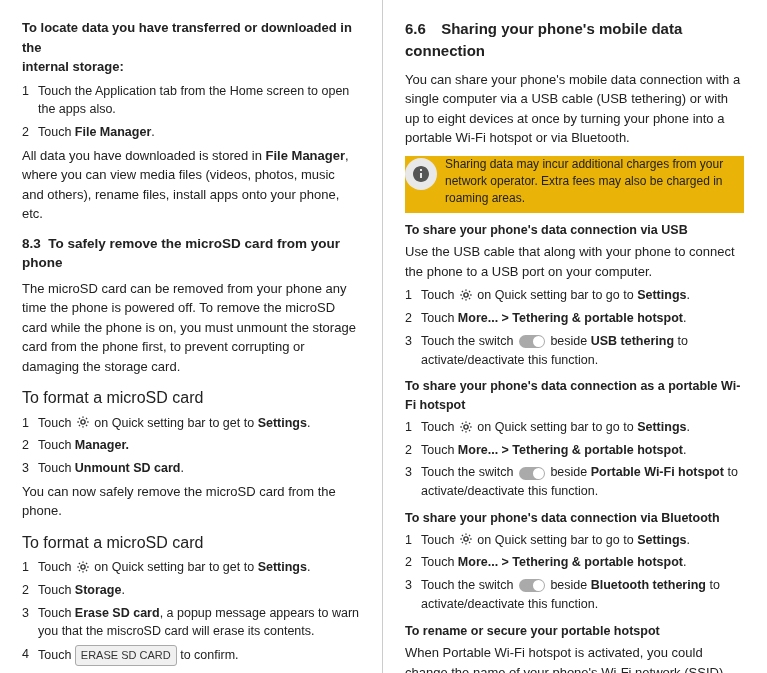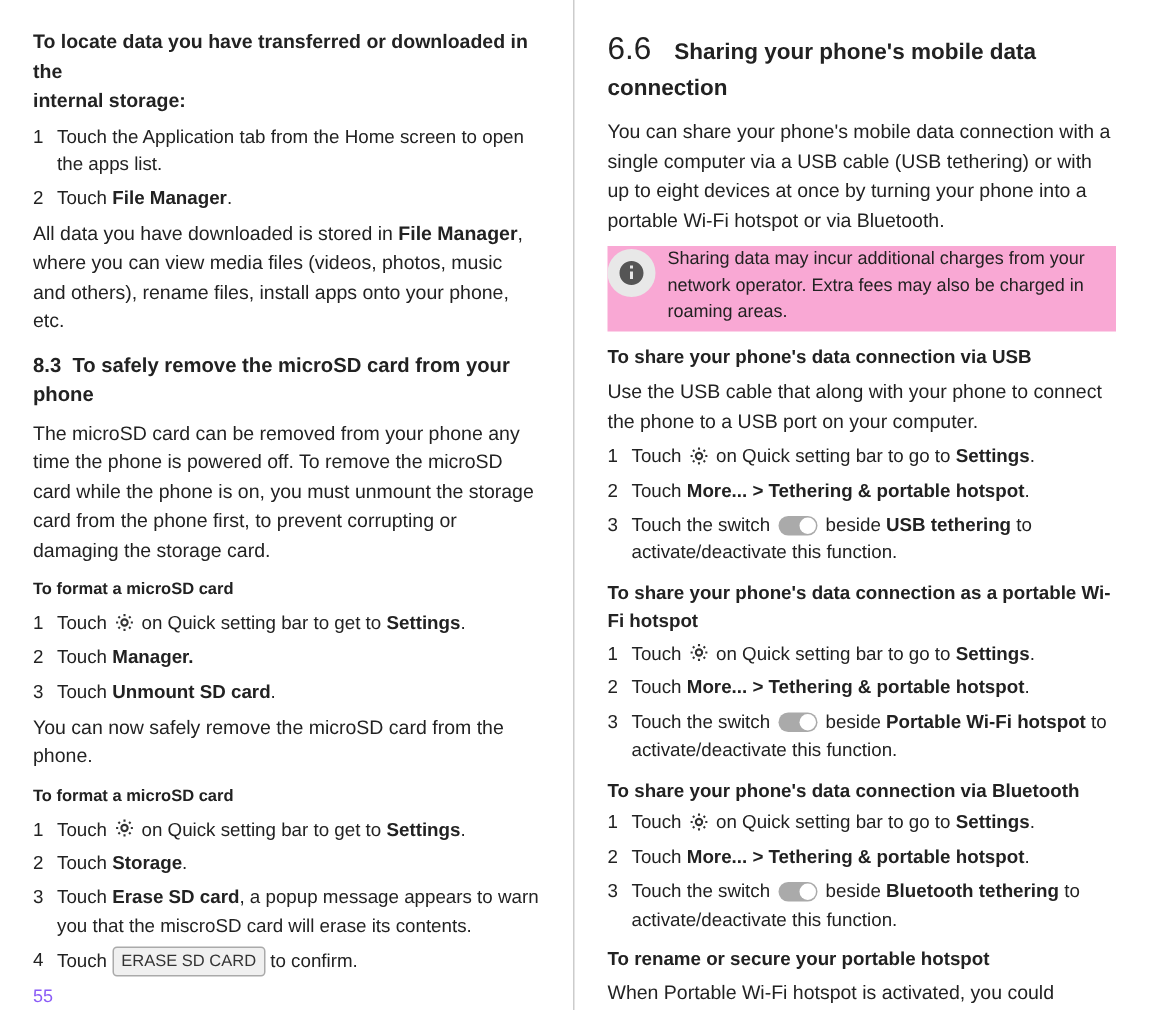--- a/index.html
+++ b/index.html
@@ -26,22 +26,22 @@
       font-size: 12px;
       color: #8b5cf6;
     }
     h2 {
       font-size: 13.5px;
       font-weight: bold;
       margin-bottom: 6px;
       margin-top: 10px;
     }
     h3 {
-      font-size: 11px;
-      font-weight: bold;
+      font-size: 16px;
+      font-weight: normal;
       margin-top: 10px;
       margin-bottom: 4px;
     }
     p {
       margin-bottom: 5px;
       font-size: 13px;
       line-height: 1.5;
     }
     .bold { font-weight: bold; }
     ol-item, .list-item {
@@ -61,21 +61,21 @@
       display: inline-block;
       width: 14px;
       height: 14px;
       vertical-align: middle;
       margin: 0 1px;
       position: relative;
       top: -1px;
     }
     .info-box {
       display: flex;
-      background: #f9a8d4;
+      background: #eab308;
       border: none;
       margin: 8px 0;
       gap: 8px;
       align-items: flex-start;
     }
     .info-icon {
       width: 32px;
       height: 32px;
       flex-shrink: 0;
       background: #e8e8e8;
@@ -136,21 +136,21 @@
 
 <div class="page-left">
 
   <p>
     <span class="bold">To locate data you have transferred or downloaded in the</span><br>
     <span class="bold">internal storage:</span>
   </p>
 
   <div class="list-item">
     <span class="list-num">1</span>
-    <span class="list-content">Touch the Application tab from the Home screen to open the apps list.</span>
+    <span class="list-content">Touch the Application tab from the Home screen to open the apps also.</span>
   </div>
 
   <div class="list-item">
     <span class="list-num">2</span>
     <span class="list-content">
       <span>Touch </span><span class="bold">File Manager</span><span>.</span>
     </span>
   </div>
 
   <p>
@@ -228,21 +228,21 @@
       <span>Touch </span><span class="erase-btn">ERASE SD CARD</span><span> to confirm.</span>
     </span>
   </div>
 
   <p class="page-number">55</p>
 </div>
 
 <div class="page-right">
 
   <div>
-    <span style="font-size:21px;font-weight:normal;">6.6</span>
+    <span style="font-size:15px;font-weight:bold;">6.6</span>
     <span style="font-size:15px;font-weight:bold;">&nbsp;&nbsp;</span>
     <span style="font-size:15px;font-weight:bold;">Sharing your phone's mobile data connection</span>
   </div>
 
   <p style="margin-top:8px;">You can share your phone's mobile data connection with a single computer via a USB cable (USB tethering) or with up to eight devices at once by turning your phone into a portable Wi-Fi hotspot or via Bluetooth.</p>
 
   <div class="info-box">
     <div class="info-icon">
       <svg width="20" height="20" viewBox="0 0 20 20" fill="none">
         <path d="M10 2C5.58 2 2 5.58 2 10s3.58 8 8 8 8-3.58 8-8-3.58-8-8-8zm1 12H9v-5h2v5zm0-7H9V5h2v2z" fill="#555"></path>

